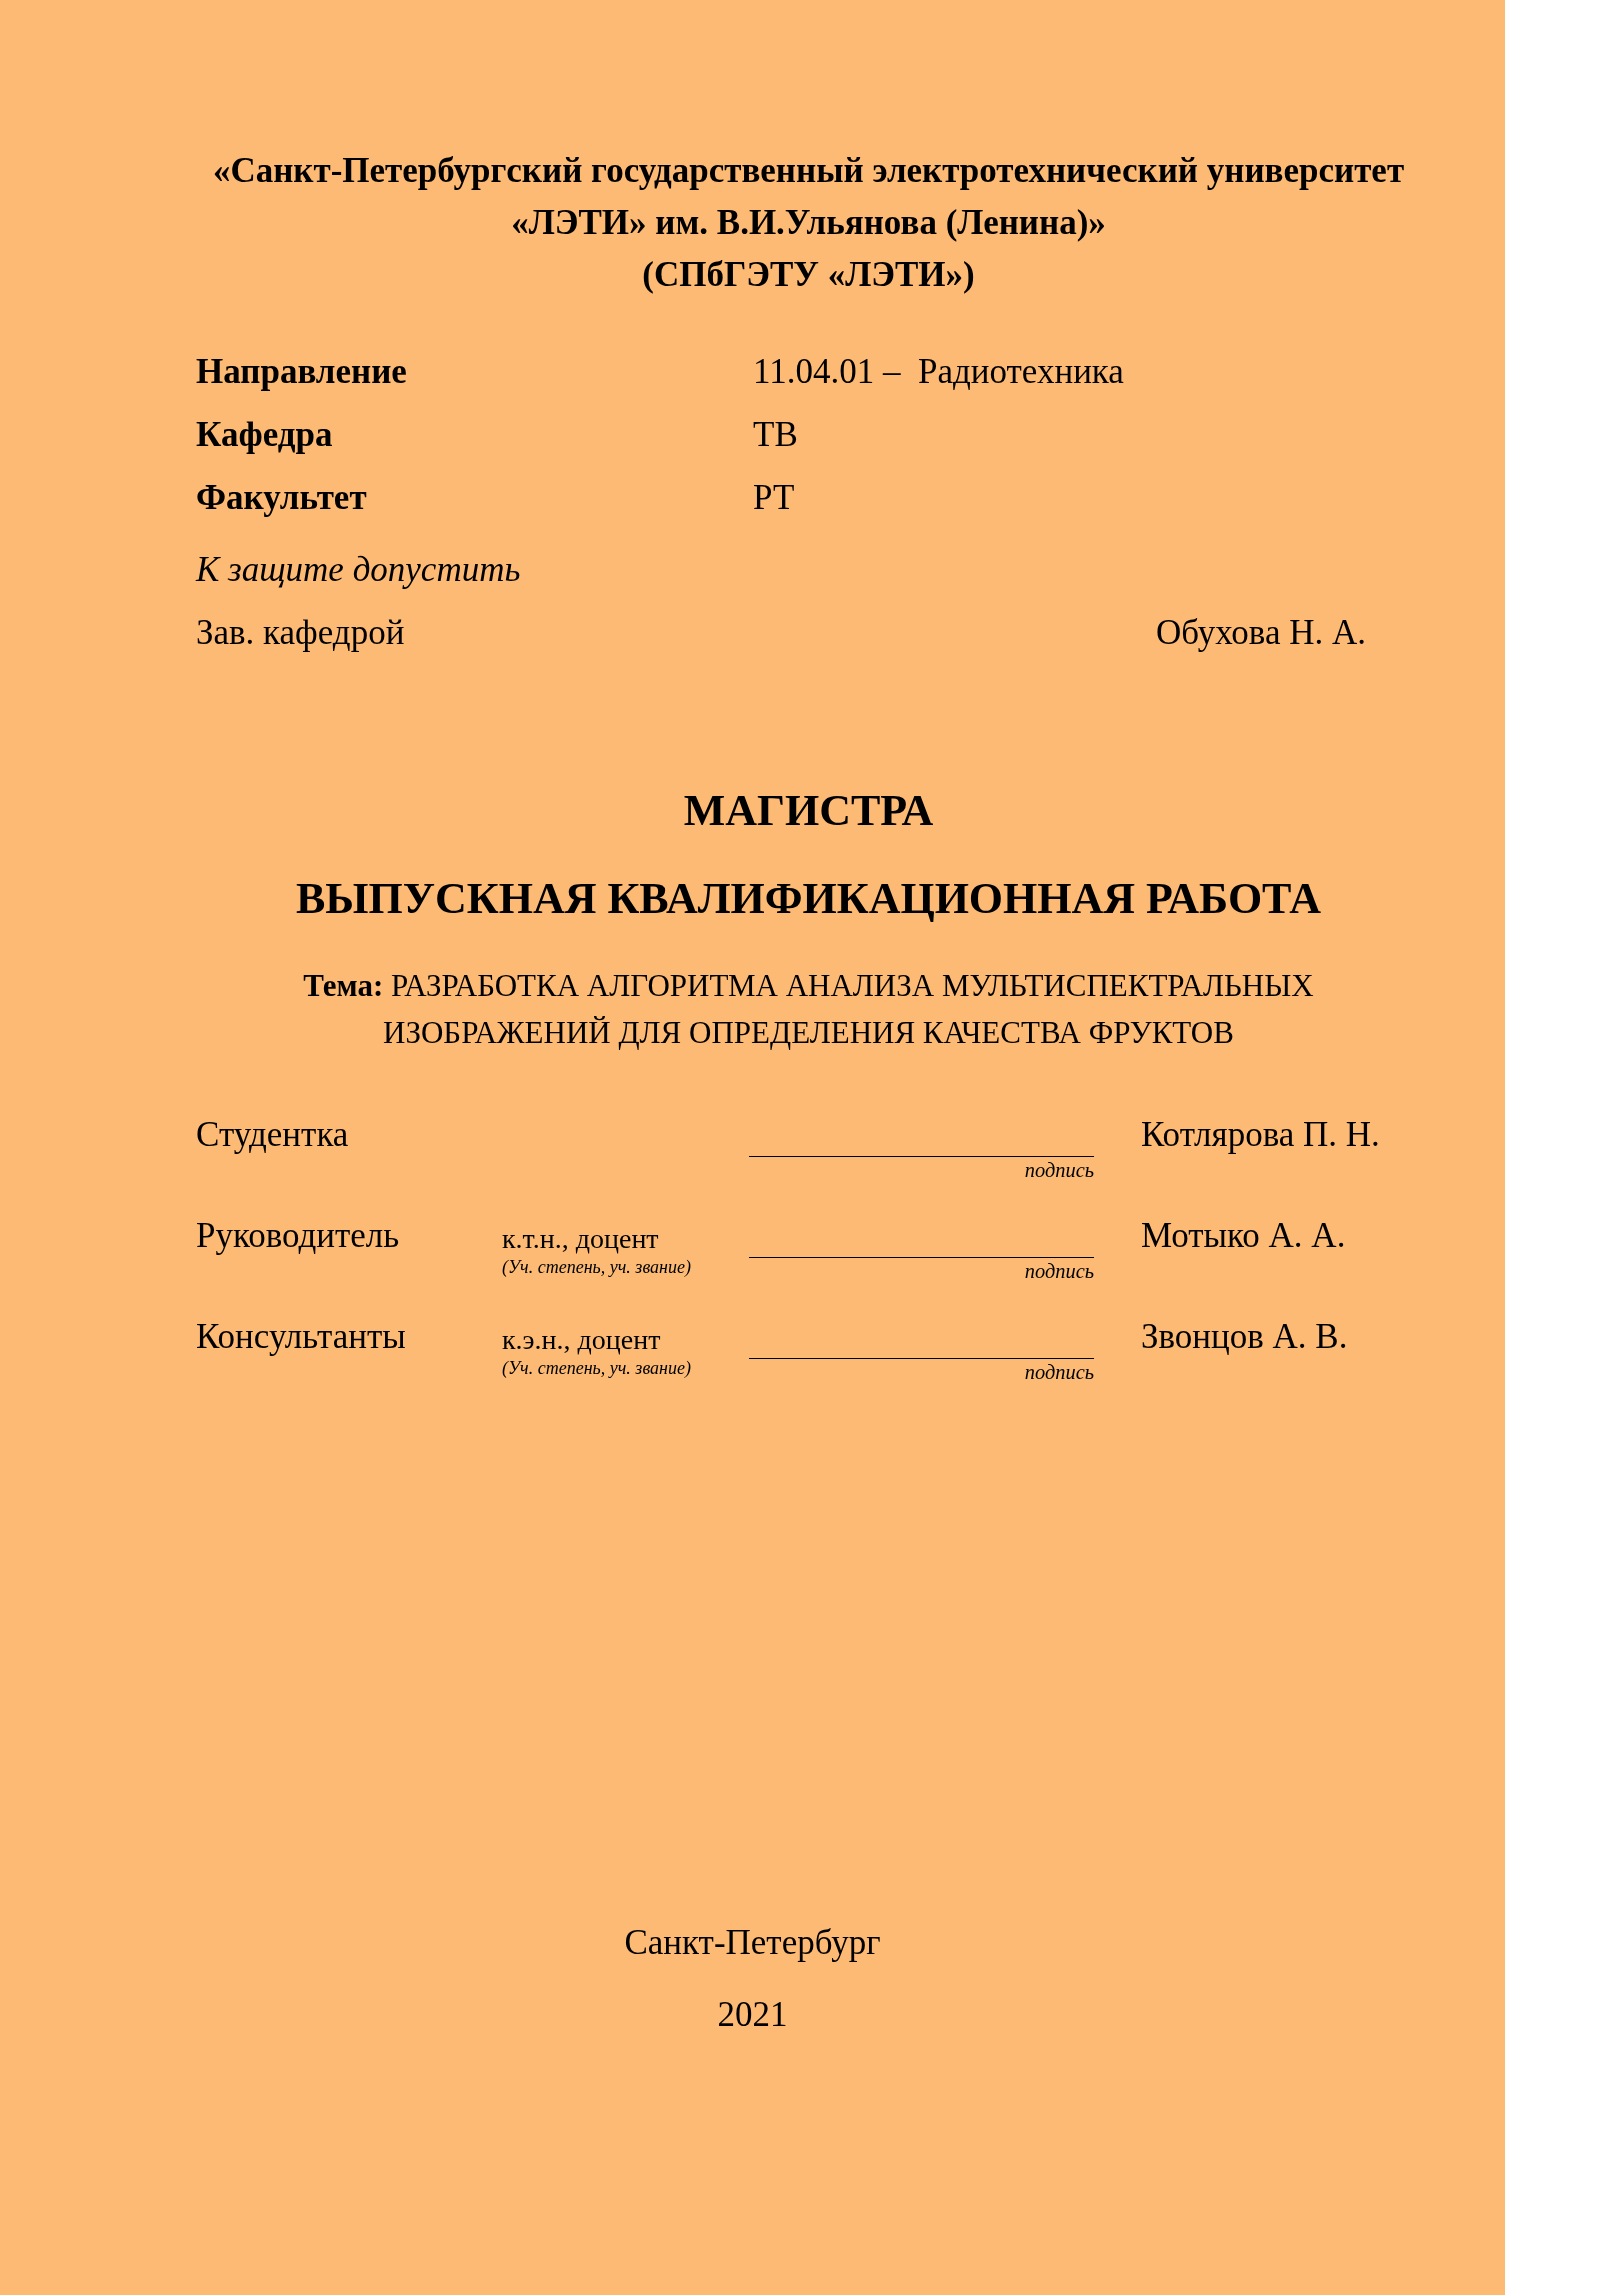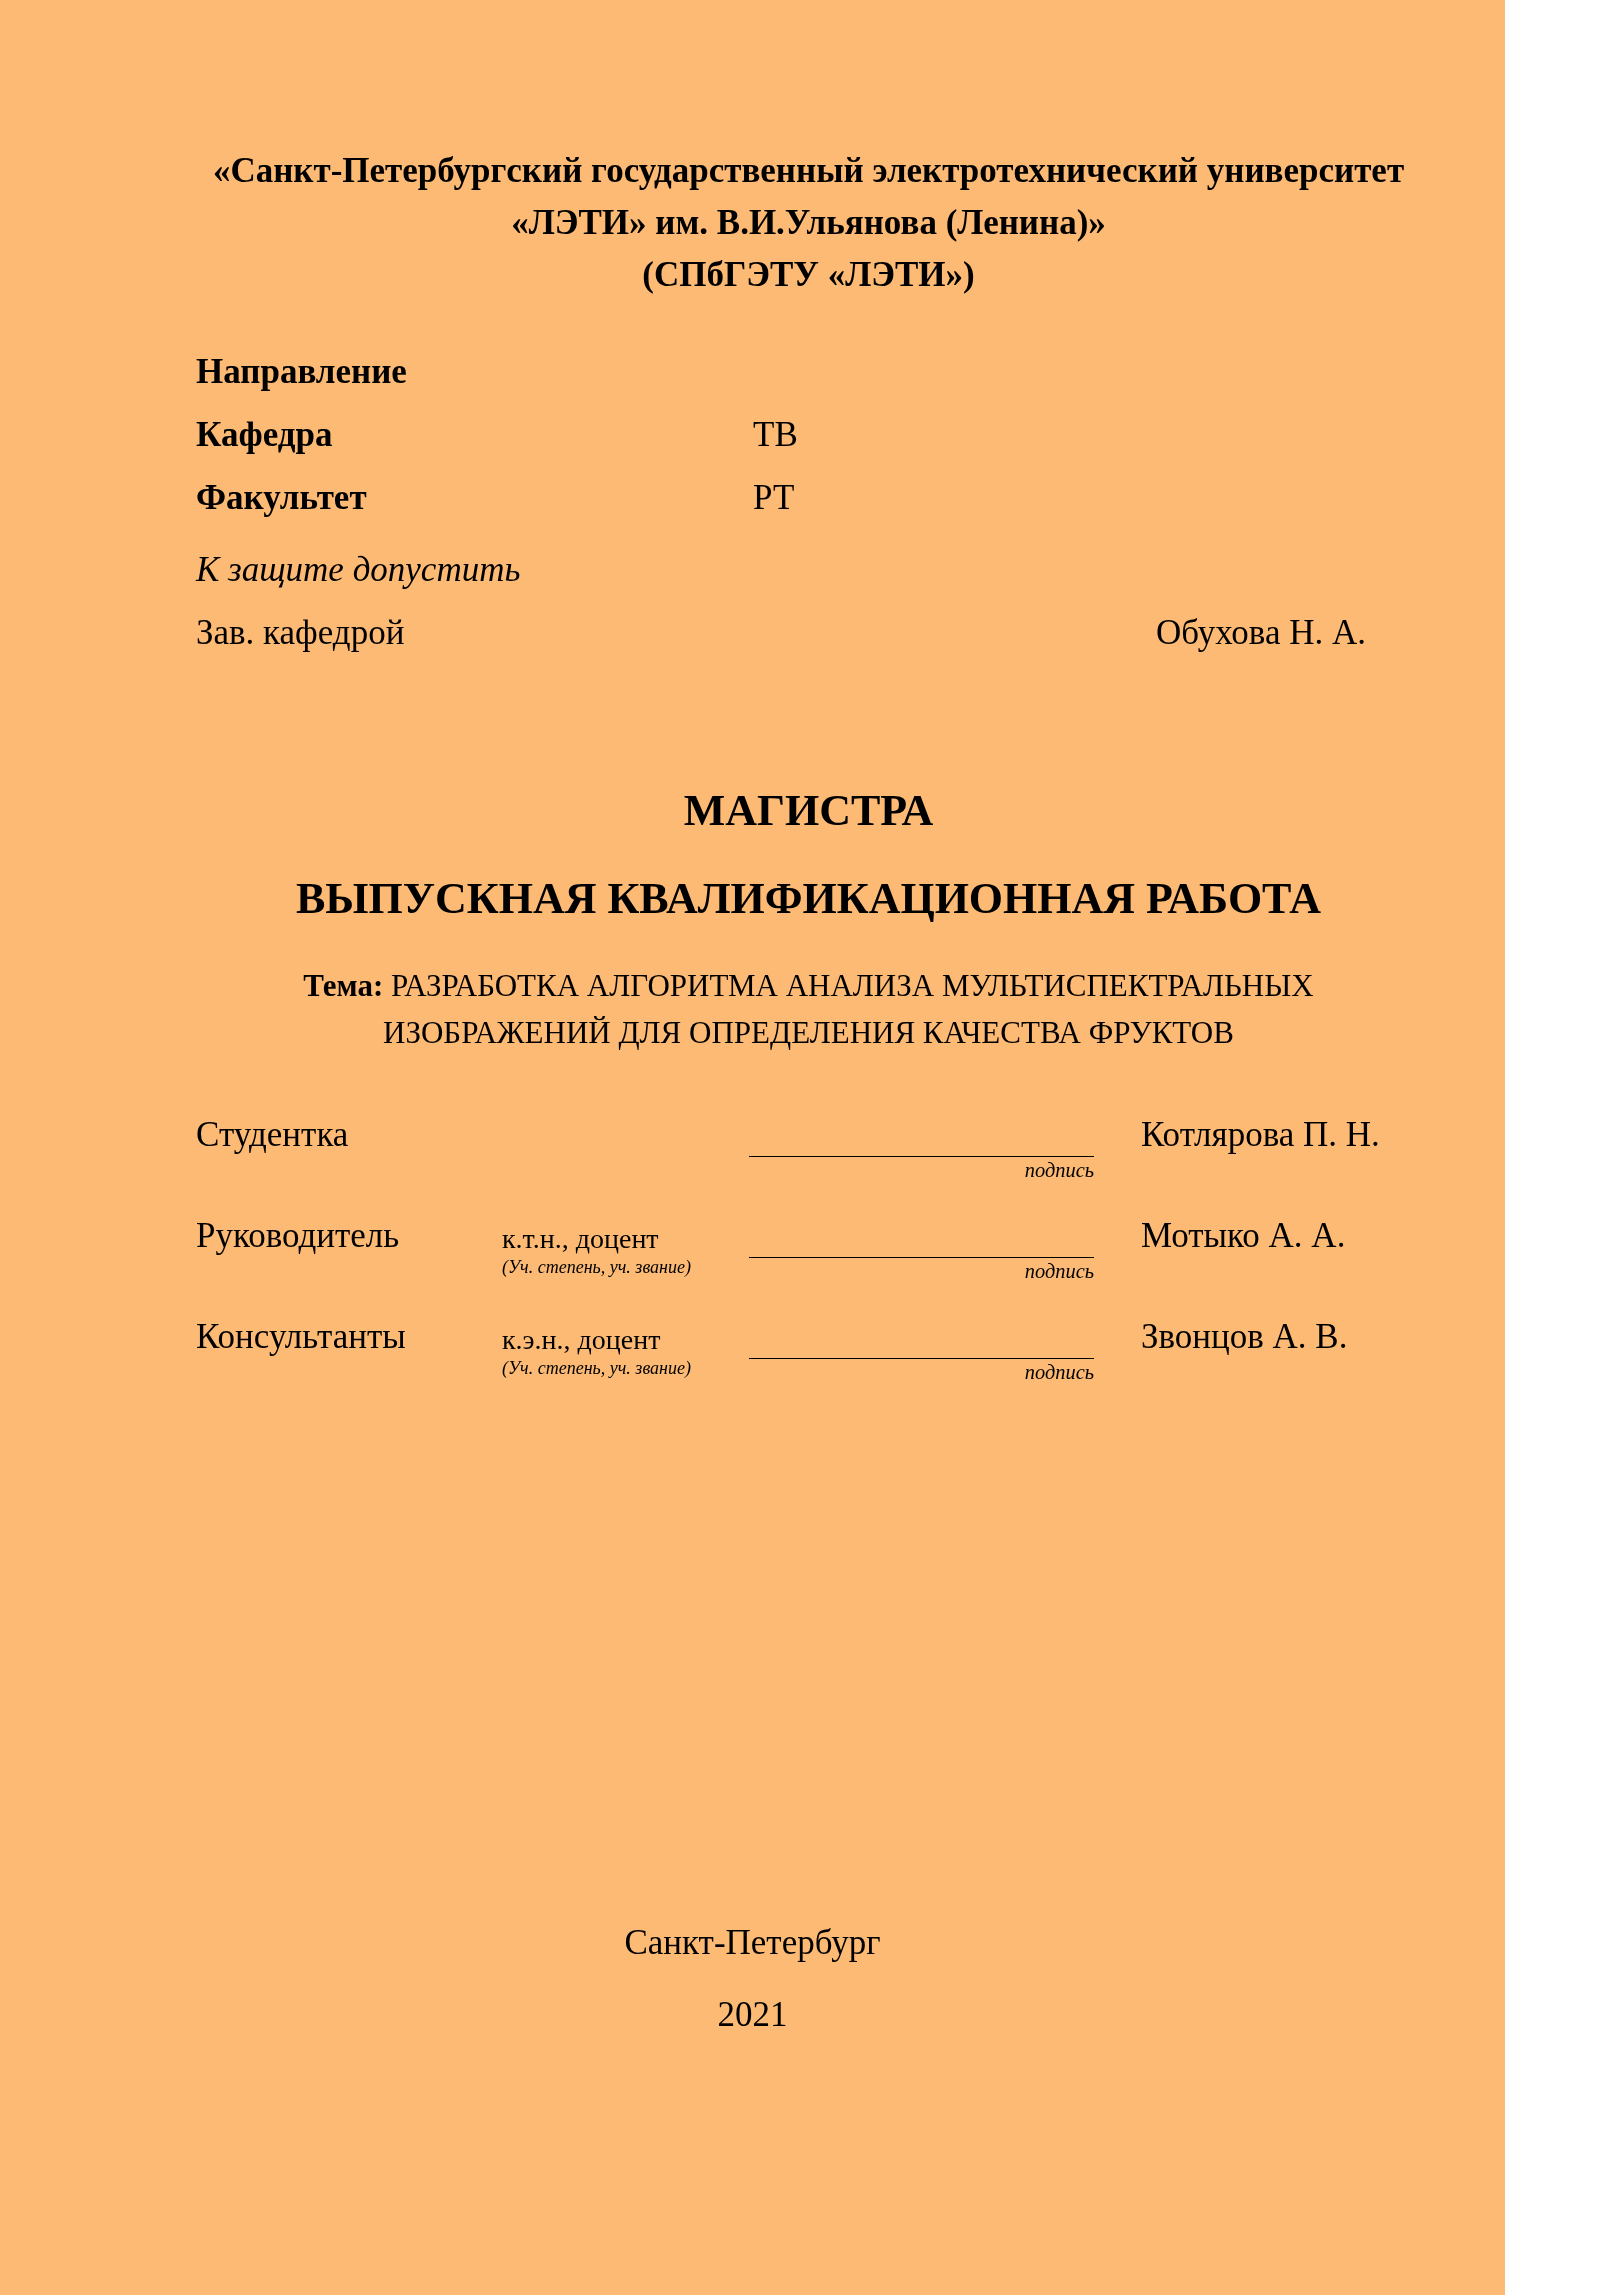--- a/index.html
+++ b/index.html
@@ -154,20 +154,21 @@
 
     <div class="univ-header">
       <div>«Санкт-Петербургский государственный электротехнический университет</div>
       <div>«ЛЭТИ» им. В.И.Ульянова (Ленина)»</div>
       <div>(СПбГЭТУ «ЛЭТИ»)</div>
     </div>
 
     <div class="fields">
       <div class="field-row">
         <div class="field-label">Направление</div>
+        <div class="field-value">11.04.01 –  Радиотехника</div>
       </div>
       <div class="field-row">
         <div class="field-label">Кафедра</div>
         <div class="field-value">ТВ</div>
       </div>
       <div class="field-row">
         <div class="field-label">Факультет</div>
         <div class="field-value">РТ</div>
       </div>
     </div>

